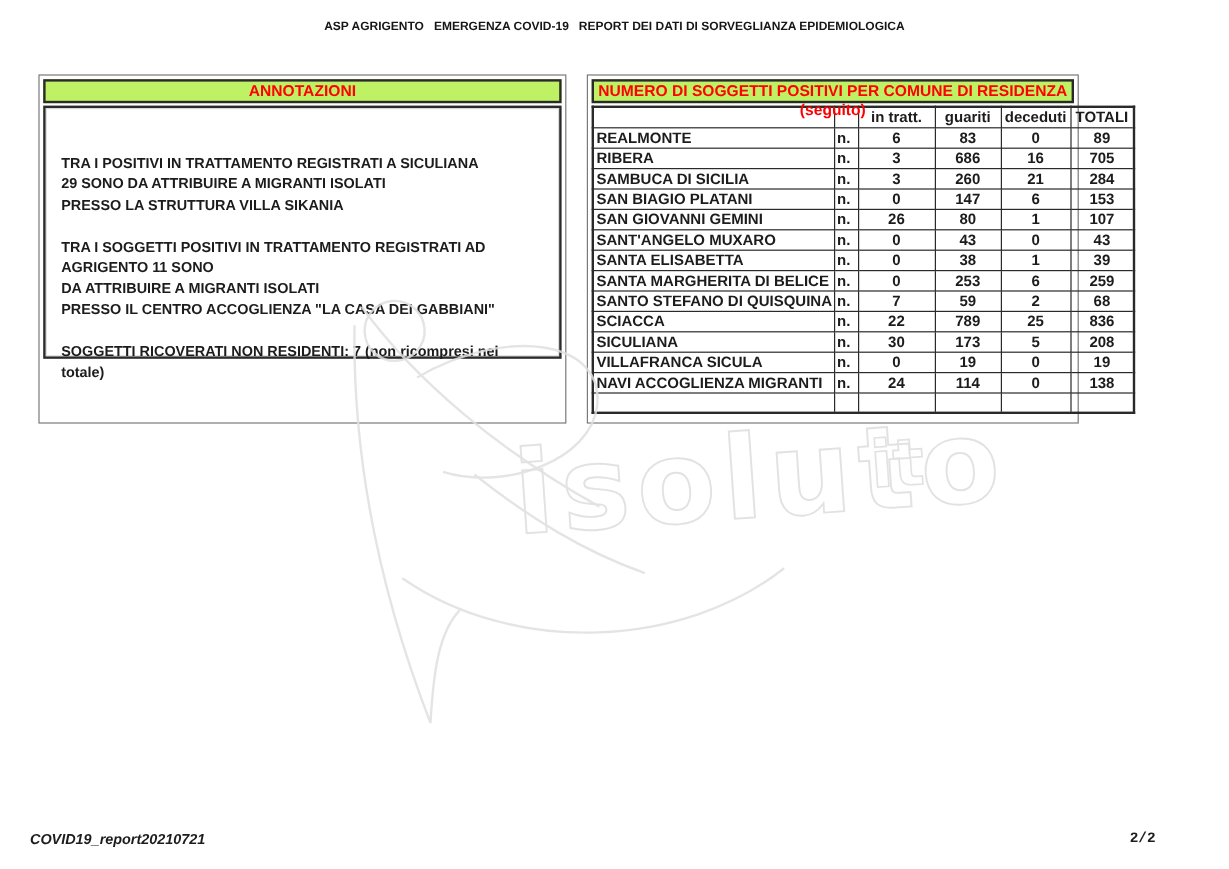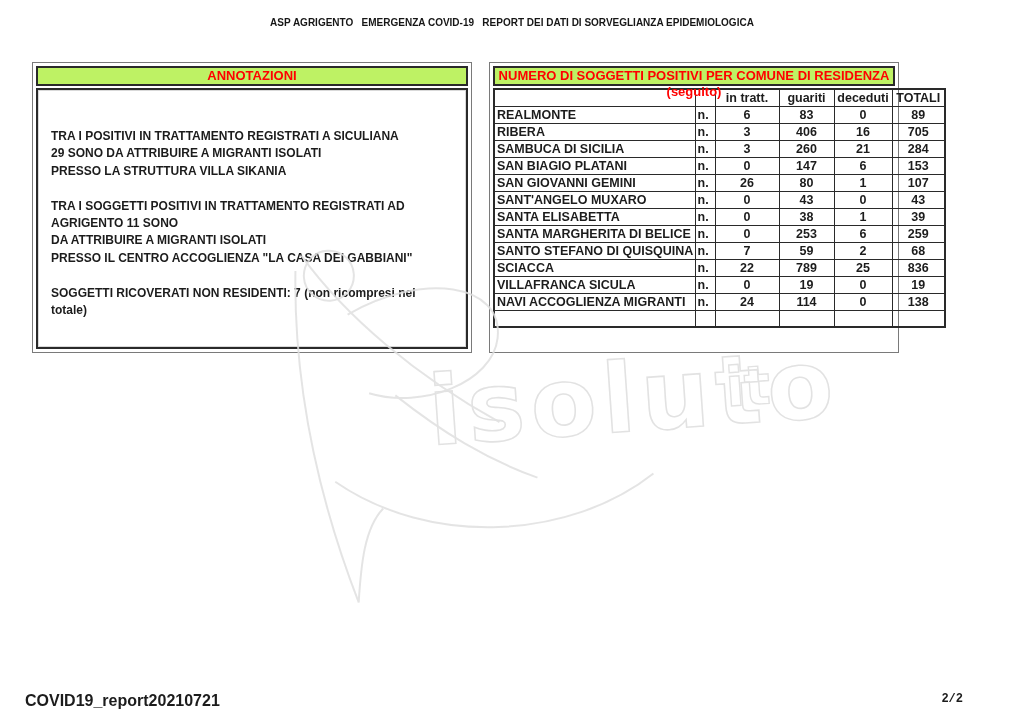--- a/index.html
+++ b/index.html
@@ -17,41 +17,41 @@
     position:absolute; top:62px; height:291px;
     border:1px solid #7a7a7a; padding:3px; background:#ffffff;
   }
   .panel-left  { left:32px;  width:440px; }
   .panel-right { left:489px; width:410px; }
   .panel-title {
     height:20px; background:#bef264; border:2px solid #2a2a2a;
     color:#ff0000; text-align:center; font-size:13px; line-height:16px;
   }
   .annot-body {
-    margin-top:2px; border:2px solid #2a2a2a; height:261px;
+    margin-top:2px; border:2px solid #2a2a2a; height:211px;
     padding:38px 12px 0 13px; font-size:12px; line-height:17.4px;
     white-space:pre-line; color:#1c1c1c; box-shadow:inset 0 0 0 1px #d9d9d9;
   }
   
   table.comuni {
     margin-top:2px; width:451px; border-collapse:collapse;
     border:2px solid #2a2a2a; table-layout:fixed;
   }
   table.comuni td, table.comuni th {
     border:1px solid #2a2a2a; font-size:12.5px; height:17px;
     padding:0 2px; overflow:hidden; white-space:nowrap; color:#1c1c1c;
   }
   table.comuni th { text-align:center; font-weight:bold; }
   td.c0 { text-align:left; }
   td.c1 { text-align:left; padding-left:3px; }
   td.c2, td.c3, td.c4, td.c5 { text-align:center; }
   col.w0 { width:201px; } col.w1 { width:20px; } col.w2 { width:64px; }
   col.w3 { width:55px; } col.w4 { width:58px; } col.w5 { width:53px; }
   
-  .footer-left  { position:absolute; left:25px;  top:692px; font-size:16px; }
+  .footer-left  { position:absolute; left:25px;  top:692px; font-size:12px;font-style:italic; }
   .footer-right { position:absolute; right:61px; top:692px; font-size:12px;font-family:Liberation Mono, monospace; }
   
   .watermark {
     position:absolute; left:0; top:0; width:1024px; height:724px;
     pointer-events:none; z-index:5;
   }
 </style>
 </head>
 <body>
 
@@ -97,21 +97,21 @@
           <td class="c1">n.</td>
           <td class="c2">6</td>
           <td class="c3">83</td>
           <td class="c4">0</td>
           <td class="c5">89</td>
         </tr>
         <tr>
           <td class="c0">RIBERA</td>
           <td class="c1">n.</td>
           <td class="c2">3</td>
-          <td class="c3">406</td>
+          <td class="c3">686</td>
           <td class="c4">16</td>
           <td class="c5">705</td>
         </tr>
         <tr>
           <td class="c0">SAMBUCA DI SICILIA</td>
           <td class="c1">n.</td>
           <td class="c2">3</td>
           <td class="c3">260</td>
           <td class="c4">21</td>
           <td class="c5">284</td>
@@ -164,20 +164,28 @@
           <td class="c4">2</td>
           <td class="c5">68</td>
         </tr>
         <tr>
           <td class="c0">SCIACCA</td>
           <td class="c1">n.</td>
           <td class="c2">22</td>
           <td class="c3">789</td>
           <td class="c4">25</td>
           <td class="c5">836</td>
+        </tr>
+        <tr>
+          <td class="c0">SICULIANA</td>
+          <td class="c1">n.</td>
+          <td class="c2">30</td>
+          <td class="c3">173</td>
+          <td class="c4">5</td>
+          <td class="c5">208</td>
         </tr>
         <tr>
           <td class="c0">VILLAFRANCA SICULA</td>
           <td class="c1">n.</td>
           <td class="c2">0</td>
           <td class="c3">19</td>
           <td class="c4">0</td>
           <td class="c5">19</td>
         </tr>
         <tr>

